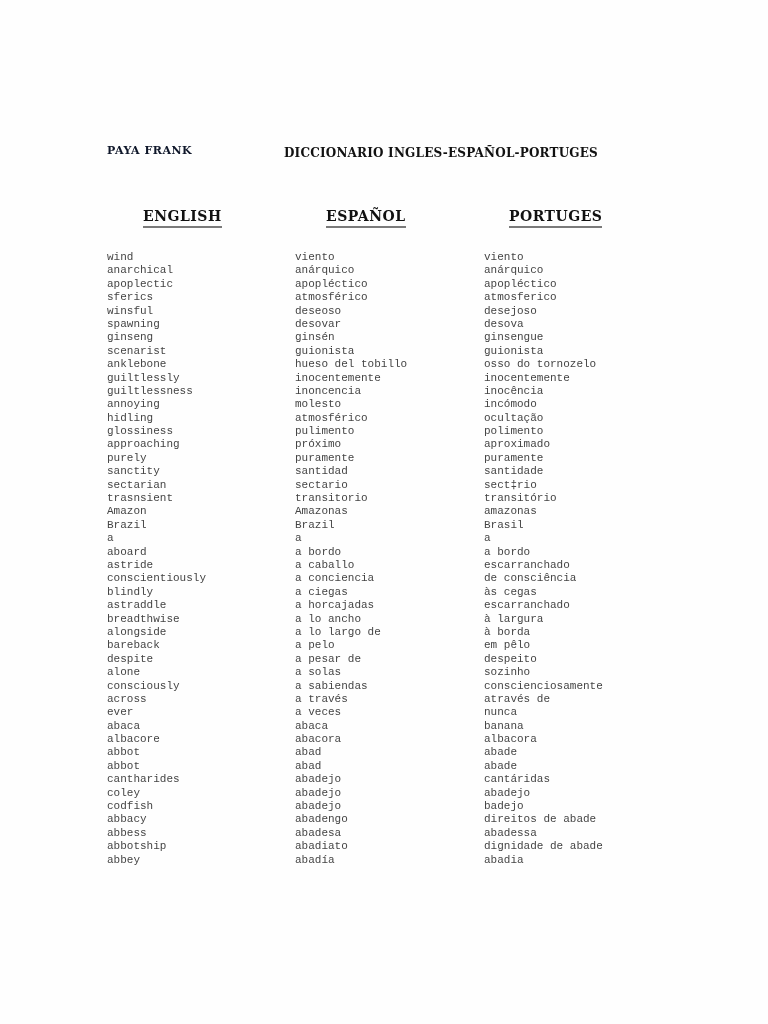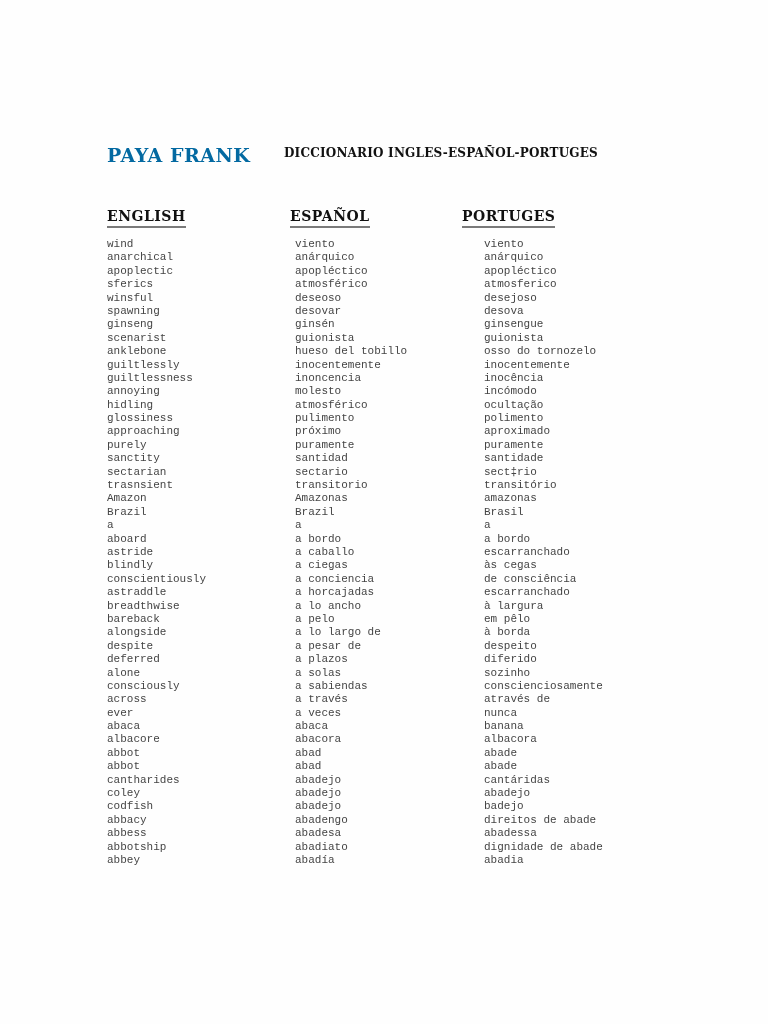--- a/index.html
+++ b/index.html
@@ -18,23 +18,23 @@
       left: 0; top: 0;
       width: 768px; height: 1024px;
       background: #fefefe;
     }
     .title-left {
       position: absolute;
       left: 107px;
       top: 144px;
       font-family: "DejaVu Serif", serif;
       font-weight: bold;
-      font-size: 19px;
+      font-size: 11px;
       letter-spacing: 0.5px;
-      color: #0369a1;
+      color: #0f172a;
     }
     .title-right {
       position: absolute;
       left: 284px;
       top: 146px;
       font-family: "DejaVu Serif", serif;
       font-weight: bold;
       font-size: 12px;
       letter-spacing: 0.2px;
       color: #111111;
@@ -42,28 +42,29 @@
     .col-header {
       position: absolute;
       top: 208px;
       font-family: "DejaVu Serif", serif;
       font-weight: bold;
       font-size: 14px;
       letter-spacing: 0.5px;
       color: #111111;
       padding-bottom: 2px;
       border-bottom: 2px solid #7a7a7a;
+      margin-left: 36px;
     }
     .col-header.en { left: 107px; }
     .col-header.es { left: 290px; }
-    .col-header.pt { left: 462px; }
+    .col-header.pt { left: 473px; }
 
     .entries {
       position: absolute;
-      top: 238px;
+      top: 251px;
       left: 0;
       width: 632px;
     }
     .entry-row {
       position: relative;
       height: 13.4px;
       font-family: "Liberation Mono", monospace;
       font-size: 11px;
       line-height: 13.4px;
       color: #444444;
@@ -106,28 +107,27 @@
       <div class="entry-row"><span class="cell-en">approaching</span><span class="cell-es">próximo</span><span class="cell-pt">aproximado</span></div>
       <div class="entry-row"><span class="cell-en">purely</span><span class="cell-es">puramente</span><span class="cell-pt">puramente</span></div>
       <div class="entry-row"><span class="cell-en">sanctity</span><span class="cell-es">santidad</span><span class="cell-pt">santidade</span></div>
       <div class="entry-row"><span class="cell-en">sectarian</span><span class="cell-es">sectario</span><span class="cell-pt">sect‡rio</span></div>
       <div class="entry-row"><span class="cell-en">trasnsient</span><span class="cell-es">transitorio</span><span class="cell-pt">transitório</span></div>
       <div class="entry-row"><span class="cell-en">Amazon</span><span class="cell-es">Amazonas</span><span class="cell-pt">amazonas</span></div>
       <div class="entry-row"><span class="cell-en">Brazil</span><span class="cell-es">Brazil</span><span class="cell-pt">Brasil</span></div>
       <div class="entry-row"><span class="cell-en">a</span><span class="cell-es">a</span><span class="cell-pt">a</span></div>
       <div class="entry-row"><span class="cell-en">aboard</span><span class="cell-es">a bordo</span><span class="cell-pt">a bordo</span></div>
       <div class="entry-row"><span class="cell-en">astride</span><span class="cell-es">a caballo</span><span class="cell-pt">escarranchado</span></div>
+      <div class="entry-row"><span class="cell-en">conscientiously</span><span class="cell-es">a conciencia</span><span class="cell-pt">de consciência</span></div>
       <div class="entry-row"><span class="cell-en">blindly</span><span class="cell-es">a ciegas</span><span class="cell-pt">às cegas</span></div>
-      <div class="entry-row"><span class="cell-en">conscientiously</span><span class="cell-es">a conciencia</span><span class="cell-pt">de consciência</span></div>
       <div class="entry-row"><span class="cell-en">astraddle</span><span class="cell-es">a horcajadas</span><span class="cell-pt">escarranchado</span></div>
       <div class="entry-row"><span class="cell-en">breadthwise</span><span class="cell-es">a lo ancho</span><span class="cell-pt">à largura</span></div>
+      <div class="entry-row"><span class="cell-en">alongside</span><span class="cell-es">a lo largo de</span><span class="cell-pt">à borda</span></div>
       <div class="entry-row"><span class="cell-en">bareback</span><span class="cell-es">a pelo</span><span class="cell-pt">em pêlo</span></div>
-      <div class="entry-row"><span class="cell-en">alongside</span><span class="cell-es">a lo largo de</span><span class="cell-pt">à borda</span></div>
       <div class="entry-row"><span class="cell-en">despite</span><span class="cell-es">a pesar de</span><span class="cell-pt">despeito</span></div>
-      <div class="entry-row"><span class="cell-en">deferred</span><span class="cell-es">a plazos</span><span class="cell-pt">diferido</span></div>
       <div class="entry-row"><span class="cell-en">alone</span><span class="cell-es">a solas</span><span class="cell-pt">sozinho</span></div>
       <div class="entry-row"><span class="cell-en">consciously</span><span class="cell-es">a sabiendas</span><span class="cell-pt">conscienciosamente</span></div>
       <div class="entry-row"><span class="cell-en">across</span><span class="cell-es">a través</span><span class="cell-pt">através de</span></div>
       <div class="entry-row"><span class="cell-en">ever</span><span class="cell-es">a veces</span><span class="cell-pt">nunca</span></div>
       <div class="entry-row"><span class="cell-en">abaca</span><span class="cell-es">abaca</span><span class="cell-pt">banana</span></div>
       <div class="entry-row"><span class="cell-en">albacore</span><span class="cell-es">abacora</span><span class="cell-pt">albacora</span></div>
       <div class="entry-row"><span class="cell-en">abbot</span><span class="cell-es">abad</span><span class="cell-pt">abade</span></div>
       <div class="entry-row"><span class="cell-en">abbot</span><span class="cell-es">abad</span><span class="cell-pt">abade</span></div>
       <div class="entry-row"><span class="cell-en">cantharides</span><span class="cell-es">abadejo</span><span class="cell-pt">cantáridas</span></div>
       <div class="entry-row"><span class="cell-en">coley</span><span class="cell-es">abadejo</span><span class="cell-pt">abadejo</span></div>

